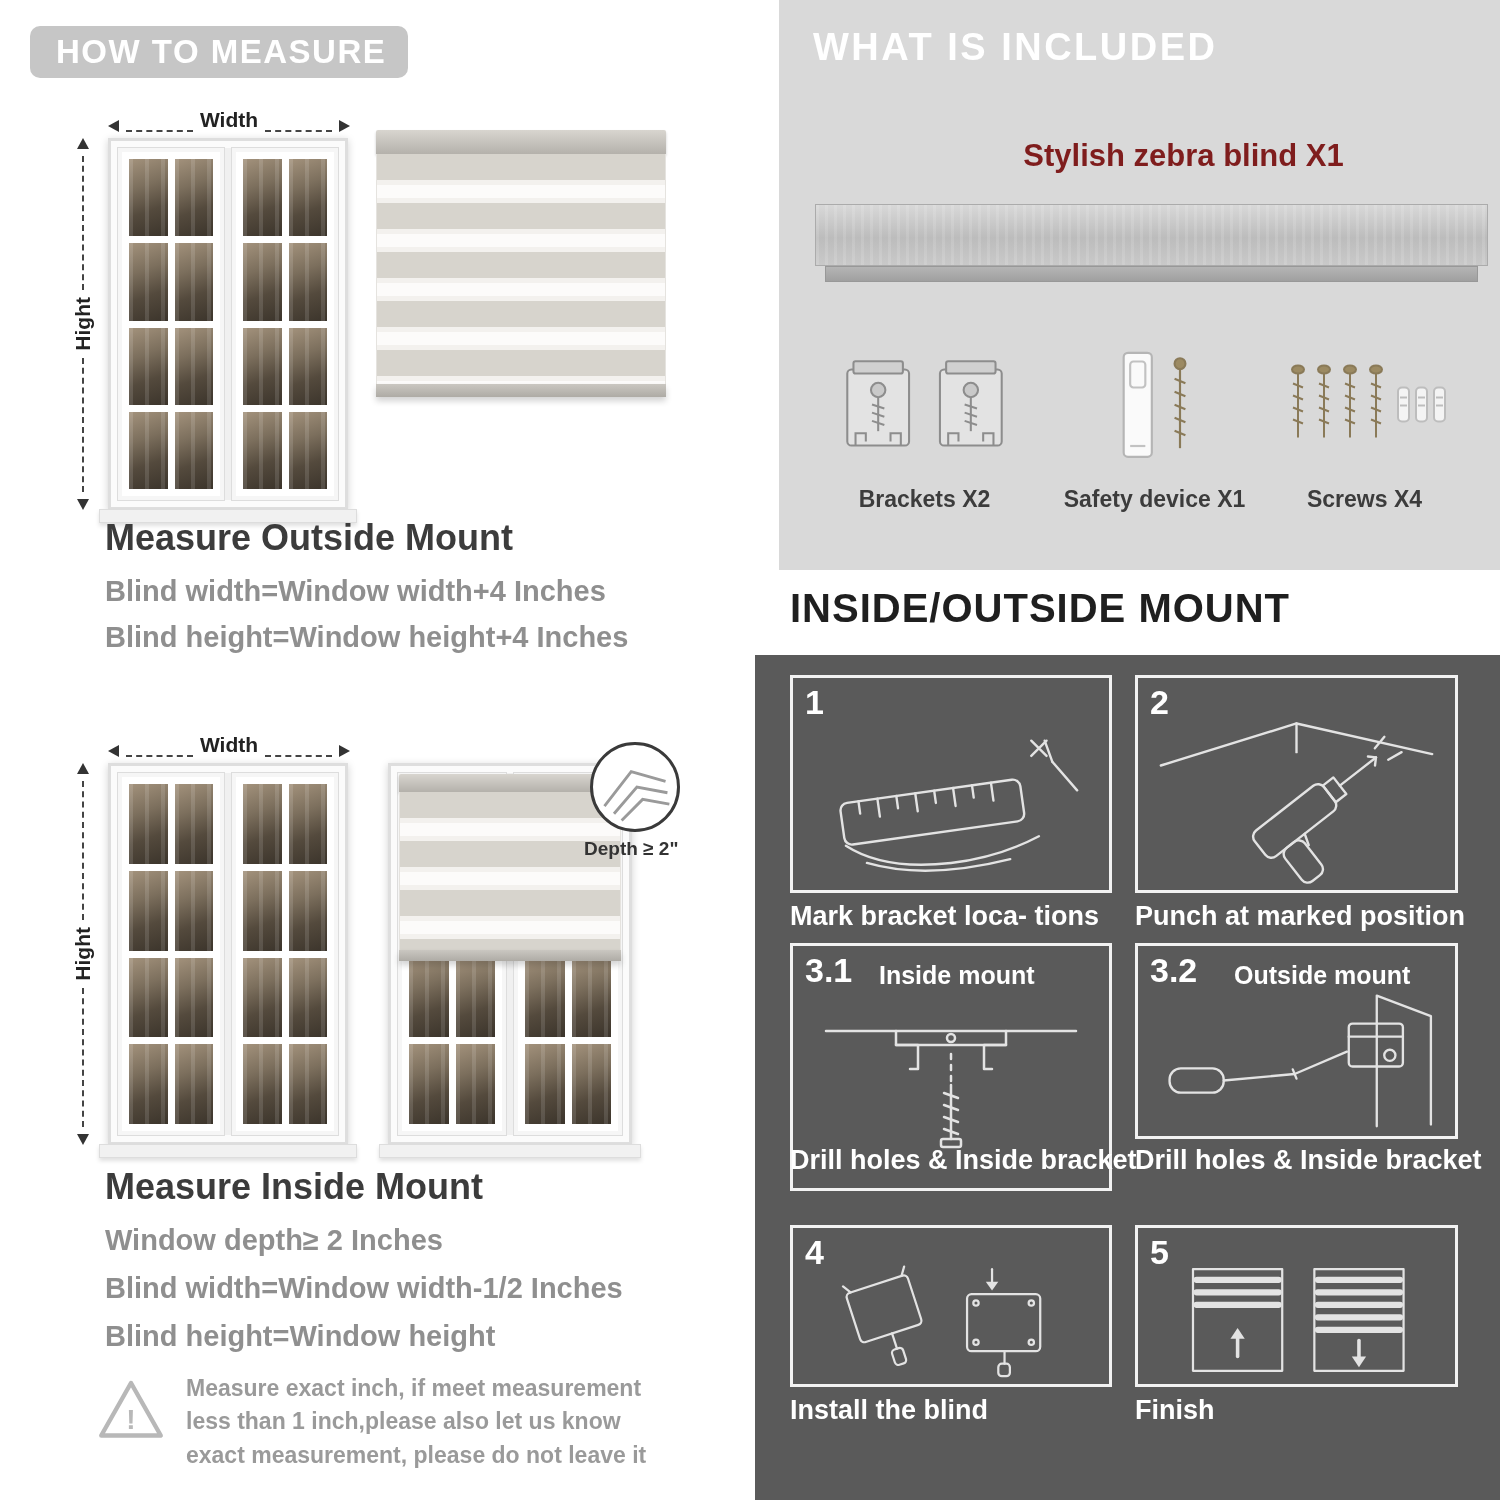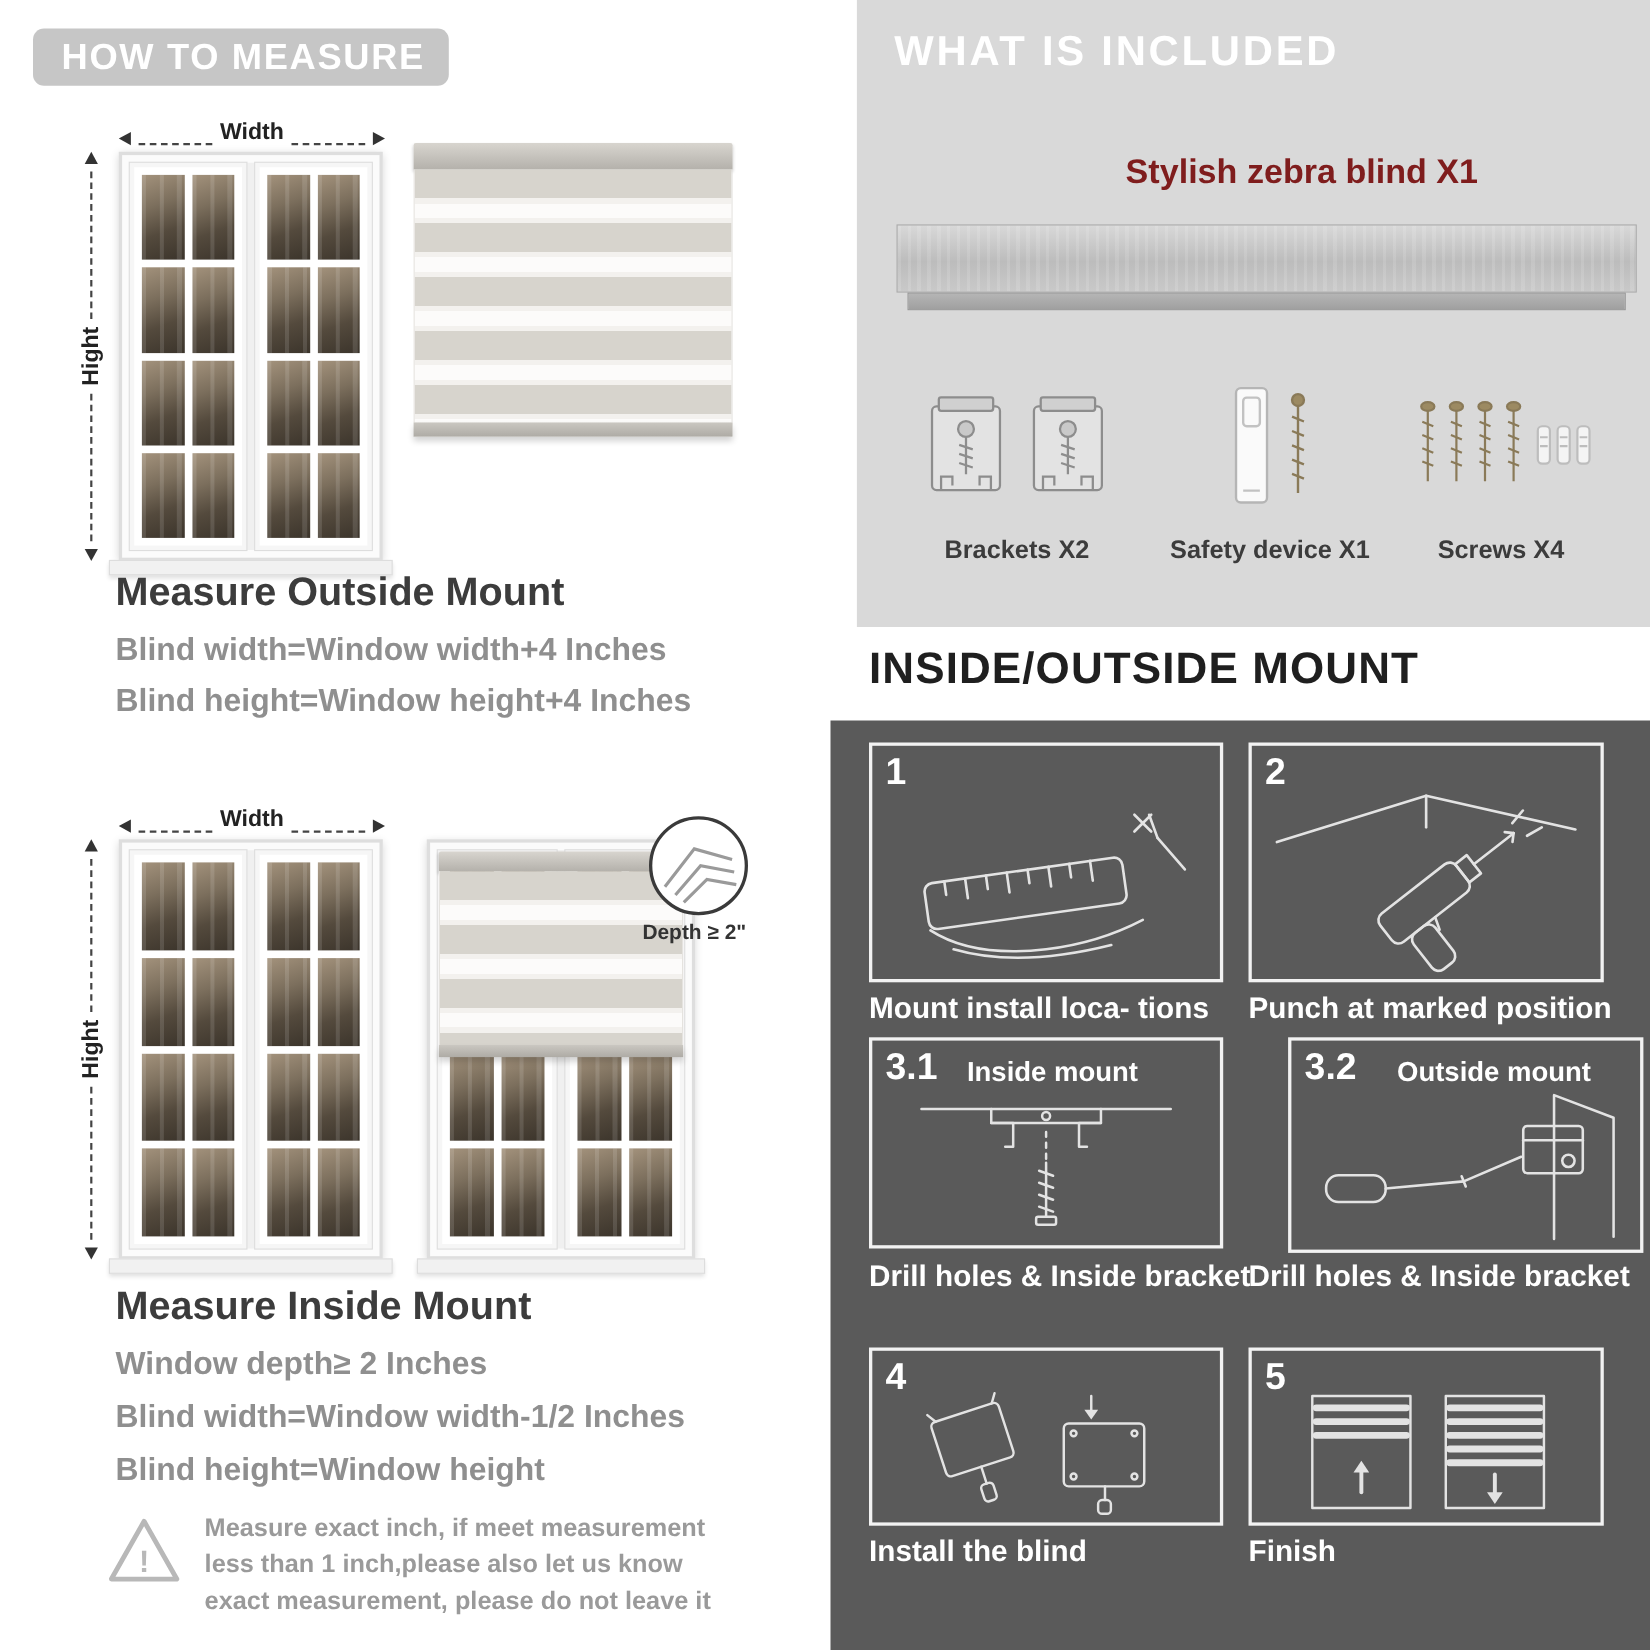--- a/index.html
+++ b/index.html
@@ -338,21 +338,21 @@
               <line x1="175" y1="80" x2="175" y2="93"></line>
                 <line x1="195" y1="80" x2="195" y2="99"></line>
             </g>
             <path d="M234,30 l16,16 M250,30 l-16,16"></path>
             <path d="M256,52 l26,30"></path>
             <path d="M256,52 l-8,-22"></path>
           </g>
         </svg>
       </div>
     </div>
-    <div class="step-cap" style="left:35px; top:246px;">Mount install loca- tions</div>
+    <div class="step-cap" style="left:35px; top:246px;">Mark bracket loca- tions</div>
 
     <div class="step-box" style="left:380px; top:20px; width:323px; height:218px;">
       <span class="step-num">2</span>
       <div class="step-art">
         <svg viewBox="0 0 300 180">
           <g class="line-art">
             <path d="M8,56 L150,12 L292,44"></path>
             <path d="M150,12 L150,42"></path>
             <g transform="rotate(-38 150 110)">
               <rect x="100" y="95" width="92" height="34" rx="8"></rect>
@@ -363,41 +363,41 @@
               <rect x="114" y="129" width="26" height="44" rx="8"></rect>
               <line x1="146" y1="129" x2="142" y2="141"></line>
             </g>
             <path d="M232,38 l10,-12 M246,50 l14,-8"></path>
           </g>
         </svg>
       </div>
     </div>
     <div class="step-cap" style="left:380px; top:246px;">Punch at  marked position</div>
 
-    <div class="step-box" style="left:35px; top:288px; width:322px; height:192px;">
+    <div class="step-box" style="left:35px; top:288px; width:322px; height:248px;">
       <span class="step-num">3.1</span>
       <span class="step-tag">Inside mount</span>
       <div class="step-art" style="top:44px;">
         <svg viewBox="0 0 300 150">
           <g class="line-art">
             <line x1="25" y1="20" x2="275" y2="20"></line>
             <path d="M95,20 v14 h110 v-14"></path>
             <path d="M95,34 h22 v24 h-8 M205,34 h-22 v24 h8"></path>
             <circle cx="150" cy="27" r="4"></circle>
             <line x1="150" y1="128" x2="150" y2="74"></line>
             <path d="M143,82 l14,5 M143,94 l14,5 M143,106 l14,5 M143,118 l14,5"></path>
             <rect x="140" y="128" width="20" height="8" rx="2"></rect>
             <line x1="150" y1="70" x2="150" y2="40" stroke-dasharray="5 6"></line>
           </g>
         </svg>
       </div>
     </div>
     <div class="step-cap" style="left:35px; top:490px;">Drill holes &amp;  Inside bracket</div>
 
-    <div class="step-box" style="left:380px; top:288px; width:323px; height:196px;margin-left:36px;">
+    <div class="step-box" style="left:380px; top:288px; width:323px; height:196px;">
       <span class="step-num">3.2</span>
       <span class="step-tag" style="left:96px;">Outside mount</span>
       <div class="step-art" style="top:44px;">
         <svg viewBox="0 0 300 150">
           <g class="line-art">
             <path d="M236,6 L236,146 M236,6 L294,28 M294,28 L294,144"></path>
             <rect x="206" y="36" width="58" height="46" rx="4"></rect>
             <line x1="206" y1="50" x2="264" y2="50"></line>
             <circle cx="250" cy="70" r="6"></circle>
             <rect x="14" y="84" width="58" height="26" rx="12"></rect>

